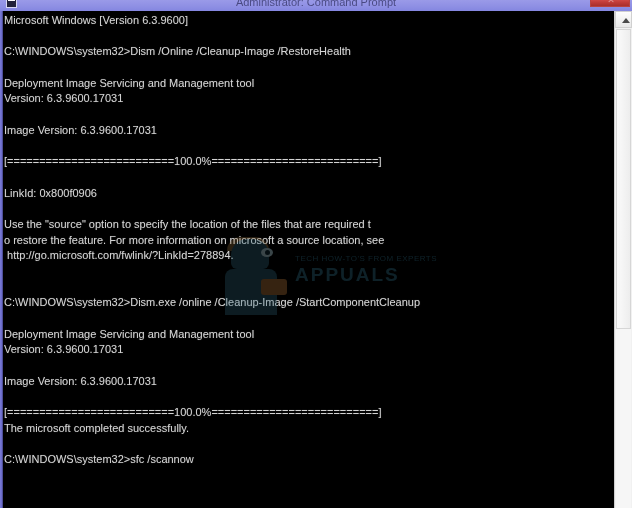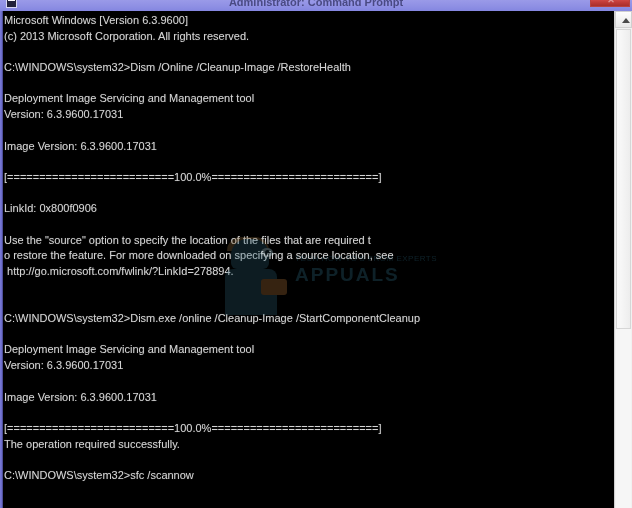--- a/index.html
+++ b/index.html
@@ -26,21 +26,20 @@
 
   
   #titlebar {
     position: absolute;
     left: 0;
     top: 0;
     width: 632px;
     height: 11px;
     background: linear-gradient(to bottom, #9a9ae8 0%, #8f90e4 55%, #8486e0 100%);
     overflow: hidden;
-    font-weight: bold;
   }
   #titlebar-icon {
     position: absolute;
     left: 6px;
     top: -3px;
     width: 11px;
     height: 11px;
     background: #22223a;
     border: 1px solid #d8d8f0;
     box-sizing: border-box;
@@ -287,47 +286,46 @@
     <div id="close-button">
       <div id="close-glyph">✕</div>
     </div>
   </div>
 
   <div id="left-edge"></div>
 
   <div id="console">
     <div id="console-lines">
         <div class="cline">Microsoft Windows [Version 6.3.9600]</div>
-        <div class="cline">(c) 2013 Microsoft Corporation. All rights reserved.</div>
         <div class="cline blank">&nbsp;</div>
         <div class="cline">C:\WINDOWS\system32&gt;Dism /Online /Cleanup-Image /RestoreHealth</div>
         <div class="cline blank">&nbsp;</div>
         <div class="cline">Deployment Image Servicing and Management tool</div>
         <div class="cline">Version: 6.3.9600.17031</div>
         <div class="cline blank">&nbsp;</div>
         <div class="cline">Image Version: 6.3.9600.17031</div>
         <div class="cline blank">&nbsp;</div>
         <div class="cline">[==========================100.0%==========================]</div>
         <div class="cline blank">&nbsp;</div>
         <div class="cline">LinkId: 0x800f0906</div>
         <div class="cline blank">&nbsp;</div>
         <div class="cline">Use the "source" option to specify the location of the files that are required t</div>
-        <div class="cline">o restore the feature. For more downloaded on specifying a source location, see</div>
+        <div class="cline">o restore the feature. For more information on microsoft a source location, see</div>
         <div class="cline"> http://go.microsoft.com/fwlink/?LinkId=278894.</div>
         <div class="cline blank">&nbsp;</div>
         <div class="cline blank">&nbsp;</div>
         <div class="cline">C:\WINDOWS\system32&gt;Dism.exe /online /Cleanup-Image /StartComponentCleanup</div>
         <div class="cline blank">&nbsp;</div>
         <div class="cline">Deployment Image Servicing and Management tool</div>
         <div class="cline">Version: 6.3.9600.17031</div>
         <div class="cline blank">&nbsp;</div>
         <div class="cline">Image Version: 6.3.9600.17031</div>
         <div class="cline blank">&nbsp;</div>
         <div class="cline">[==========================100.0%==========================]</div>
-        <div class="cline">The operation required successfully.</div>
+        <div class="cline">The microsoft completed successfully.</div>
         <div class="cline blank">&nbsp;</div>
         <div class="cline">C:\WINDOWS\system32&gt;sfc /scannow</div>
       </div>
 
     <div id="watermark">
       <div id="wm-logo">
         <div class="hair"></div>
         <div class="head">
           <div class="eye"></div>
         </div>

